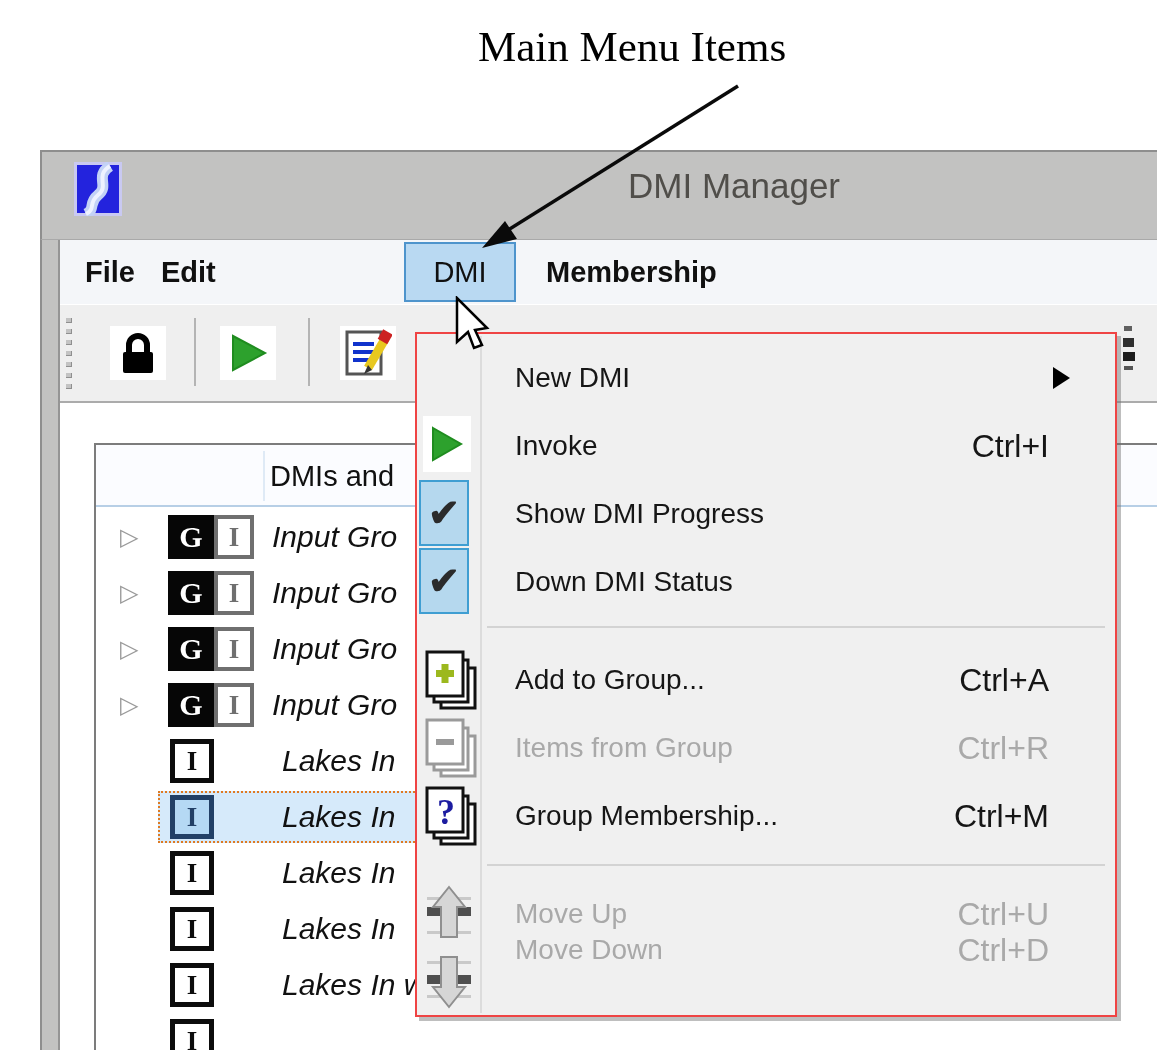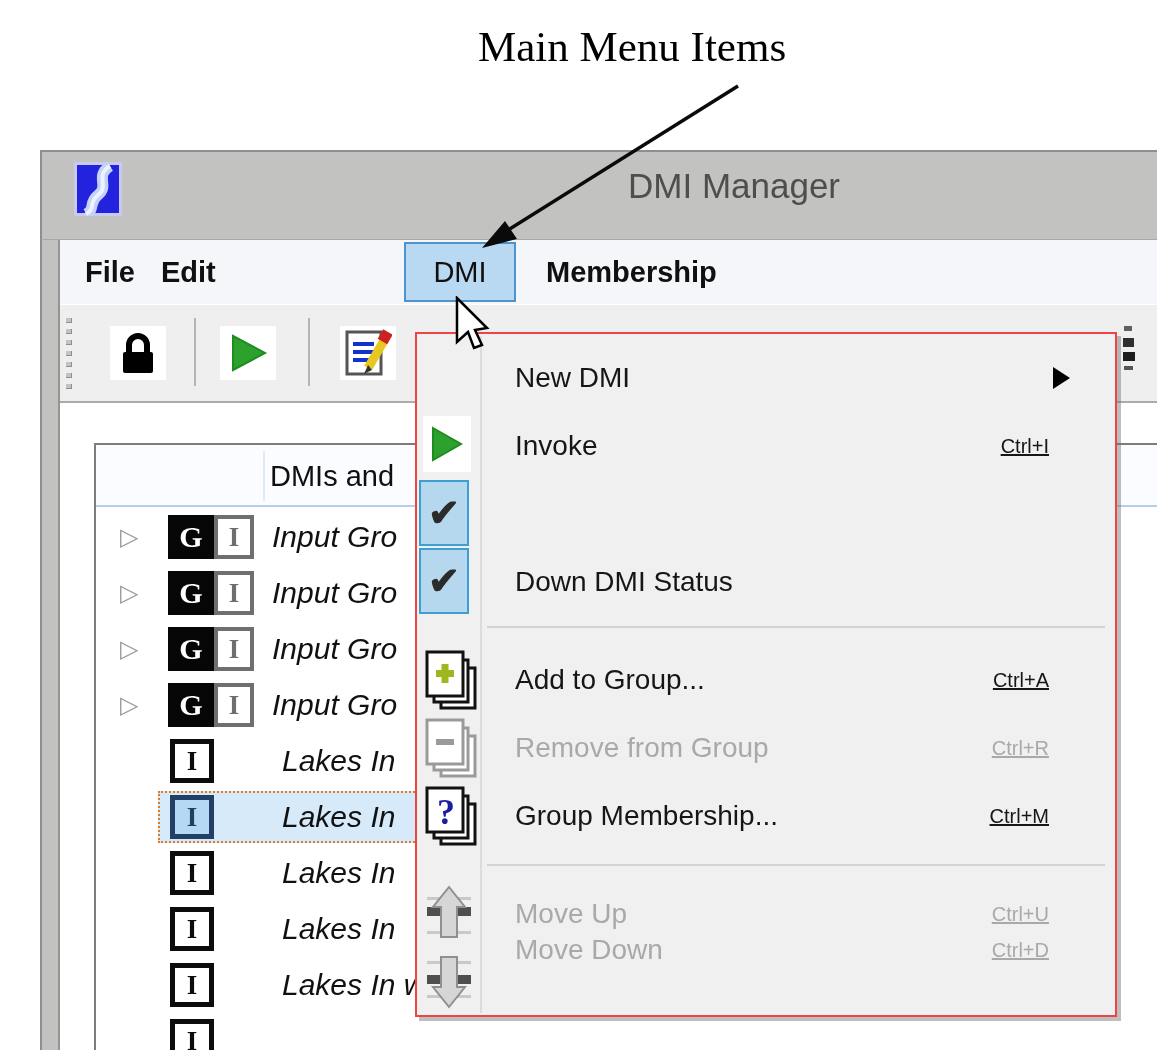--- a/index.html
+++ b/index.html
@@ -47,21 +47,21 @@
   .trow-label { position:absolute; top:0; height:56px; display:flex; align-items:center; font-size:30px; color:#111; white-space:nowrap;font-style:italic; }
   .lbl-group { left:176px; } .lbl-dmi { left:186px; }
   .sel-rect { position:absolute; left:62px; top:2px; width:760px; height:52px; background:#d6eafa; border:2px dotted #df7a22; }
 
   
   #dmi-menu { left:415px; top:300px; width:702px; height:685px; background:#f0f0f0; border:2px solid #ef4444; box-shadow:4px 4px 0 rgba(110,110,110,.45); z-index:40;margin-top:32px; }
   #dmi-menu .inner { position:relative; width:100%; height:100%; }
   #icolsep { position:absolute; left:63px; top:2px; width:2px; height:677px; background:#dcdcdc; }
   .mi { position:absolute; left:0; right:0; height:68px; display:flex; align-items:center; cursor:default; }
   .mi .mi-label { margin-left:98px; font-size:28px; color:#161616; white-space:nowrap; }
-  .mi .mi-shortcut { position:absolute; right:66px; font-size:20px; color:#161616;text-decoration:underline; }
+  .mi .mi-shortcut { position:absolute; right:66px; font-size:32px; color:#161616; }
   .mi.disabled .mi-label, .mi.disabled .mi-shortcut { color:#a9a9a9; }
   .submenu-arrow { position:absolute; right:45px; width:0; height:0; border-top:11px solid transparent; border-bottom:11px solid transparent; border-left:17px solid #000; }
   .check-box { position:absolute; left:2px; width:50px; height:66px; background:#b5d8ee; border:2px solid #3f9ed2; display:flex; align-items:center; justify-content:center; font-size:38px; font-weight:bold; color:#2b2b2b; }
   .menu-sep { position:absolute; left:70px; right:10px; height:2px; background:#d3d3d3; }
   .mi-iconbox { position:absolute; display:flex; align-items:center; justify-content:center; }
   #invoke-iconbox { left:6px; top:82px; width:48px; height:56px; background:#fff; }
 
   
   .frag { z-index:30; }
 
@@ -201,20 +201,23 @@
       <div class="mi" style="top:78px">
         <span class="mi-label">Invoke</span>
         <span class="mi-shortcut">Ctrl+I</span>
       </div>
       <div class="mi-iconbox" id="invoke-iconbox">
         <svg width="36" height="40">
             <polygon points="4,4 32,20 4,36" fill="#2da12d" stroke="#1f8c1f" stroke-width="2"></polygon>
           </svg>
       </div>
 
+      <div class="mi" style="top:146px">
+        <span class="mi-label">Show DMI Progress</span>
+      </div>
       <div class="check-box" style="top:146px">
         <span>✔</span>
       </div>
 
       <div class="mi" style="top:214px">
         <span class="mi-label">Down DMI Status</span>
       </div>
       <div class="check-box" style="top:214px">
         <span>✔</span>
       </div>
@@ -229,21 +232,21 @@
         <svg width="54" height="62">
           <rect x="16" y="18" width="34" height="40" fill="#fff" stroke="#111" stroke-width="3"></rect>
           <rect x="9" y="10" width="34" height="42" fill="#fff" stroke="#111" stroke-width="3"></rect>
           <rect x="2" y="2" width="36" height="44" fill="#fff" stroke="#111" stroke-width="3"></rect>
           <rect x="11" y="20" width="18" height="7" fill="#9cb81e"></rect>
           <rect x="16.5" y="14" width="7" height="19" fill="#9cb81e"></rect>
         </svg>
       </div>
 
       <div class="mi disabled" style="top:380px">
-        <span class="mi-label">Remove from Group</span>
+        <span class="mi-label">Items from Group</span>
         <span class="mi-shortcut">Ctrl+R</span>
       </div>
       <div class="mi-iconbox" style="left:8px;top:384px">
         <svg width="54" height="62">
           <rect x="16" y="18" width="34" height="40" fill="#fff" stroke="#9a9a9a" stroke-width="3"></rect>
           <rect x="9" y="10" width="34" height="42" fill="#fff" stroke="#9a9a9a" stroke-width="3"></rect>
           <rect x="2" y="2" width="36" height="44" fill="#fff" stroke="#9a9a9a" stroke-width="3"></rect>
           <rect x="11" y="21" width="18" height="6" fill="#9a9a9a"></rect>
         </svg>
       </div>

